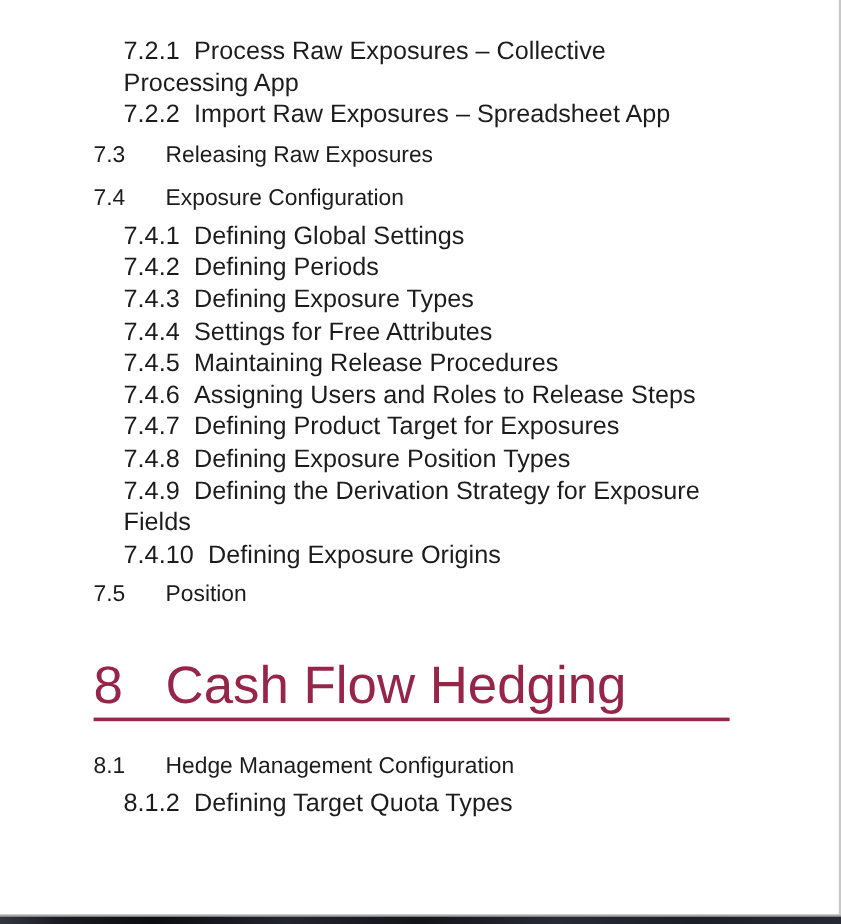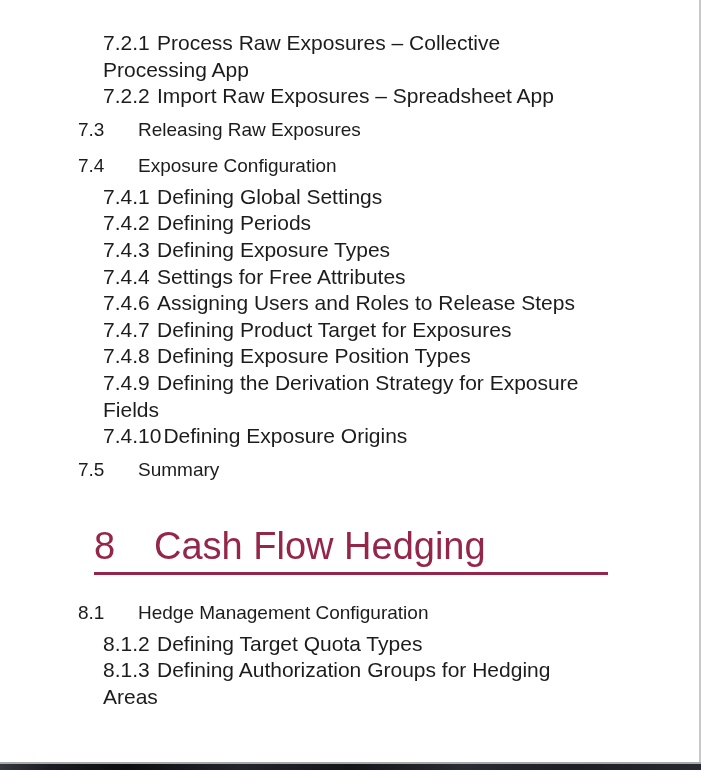--- a/index.html
+++ b/index.html
@@ -28,32 +28,32 @@
     font-size:21px;
     line-height:26.6px;
     padding-left:25px;
   }
   .lvl2{
     font-size:19px;
     line-height:32px;
     margin:4px 0 2px 0;
   }
   .lvl1{
-    font-size:38px;
+    font-size:44px;
     line-height:44px;
     color:var(--accent);
     border-bottom:3px solid var(--accent);
     padding-bottom:4px;
-    margin:38px 0 22px 16px;
+    margin:38px 0 22px 0;
     font-weight:400;
   }
   .num{
     display:inline-block;
     box-sizing:border-box;
-    padding-right:2px;
+    padding-right:12px;
     white-space:nowrap;
   }
   .lvl3 .num{min-width:54px;}
   .lvl2 .num,.lvl1 .num{min-width:60px;}
   .page-edge{
     position:absolute;
     top:0;right:0;
     width:2px;height:762px;
     background:var(--page-edge);
   }
@@ -79,27 +79,27 @@
 <div class="page">
   <div class="content">
       <p class="entry lvl3"><span class="num">7.2.1</span><span class="title">Process Raw Exposures – Collective Processing App</span></p>
       <p class="entry lvl3"><span class="num">7.2.2</span><span class="title">Import Raw Exposures – Spreadsheet App</span></p>
       <p class="entry lvl2"><span class="num">7.3</span><span class="title">Releasing Raw Exposures</span></p>
       <p class="entry lvl2"><span class="num">7.4</span><span class="title">Exposure Configuration</span></p>
       <p class="entry lvl3"><span class="num">7.4.1</span><span class="title">Defining Global Settings</span></p>
       <p class="entry lvl3"><span class="num">7.4.2</span><span class="title">Defining Periods</span></p>
       <p class="entry lvl3"><span class="num">7.4.3</span><span class="title">Defining Exposure Types</span></p>
       <p class="entry lvl3"><span class="num">7.4.4</span><span class="title">Settings for Free Attributes</span></p>
+      <p class="entry lvl3"><span class="num">7.4.5</span><span class="title">Maintaining Release Procedures</span></p>
       <p class="entry lvl3"><span class="num">7.4.6</span><span class="title">Assigning Users and Roles to Release Steps</span></p>
       <p class="entry lvl3"><span class="num">7.4.7</span><span class="title">Defining Product Target for Exposures</span></p>
       <p class="entry lvl3"><span class="num">7.4.8</span><span class="title">Defining Exposure Position Types</span></p>
       <p class="entry lvl3"><span class="num">7.4.9</span><span class="title">Defining the Derivation Strategy for Exposure Fields</span></p>
       <p class="entry lvl3"><span class="num">7.4.10</span><span class="title">Defining Exposure Origins</span></p>
-      <p class="entry lvl2"><span class="num">7.5</span><span class="title">Summary</span></p>
+      <p class="entry lvl2"><span class="num">7.5</span><span class="title">Position</span></p>
       <p class="entry lvl1"><span class="num">8</span><span class="title">Cash Flow Hedging</span></p>
       <p class="entry lvl2"><span class="num">8.1</span><span class="title">Hedge Management Configuration</span></p>
       <p class="entry lvl3"><span class="num">8.1.2</span><span class="title">Defining Target Quota Types</span></p>
-      <p class="entry lvl3"><span class="num">8.1.3</span><span class="title">Defining Authorization Groups for Hedging Areas</span></p>
     </div>
   <div class="page-edge"></div>
   <div class="bottom-hairline"></div>
   <div class="taskbar-edge"></div>
 </div>
 
 </body></html>

